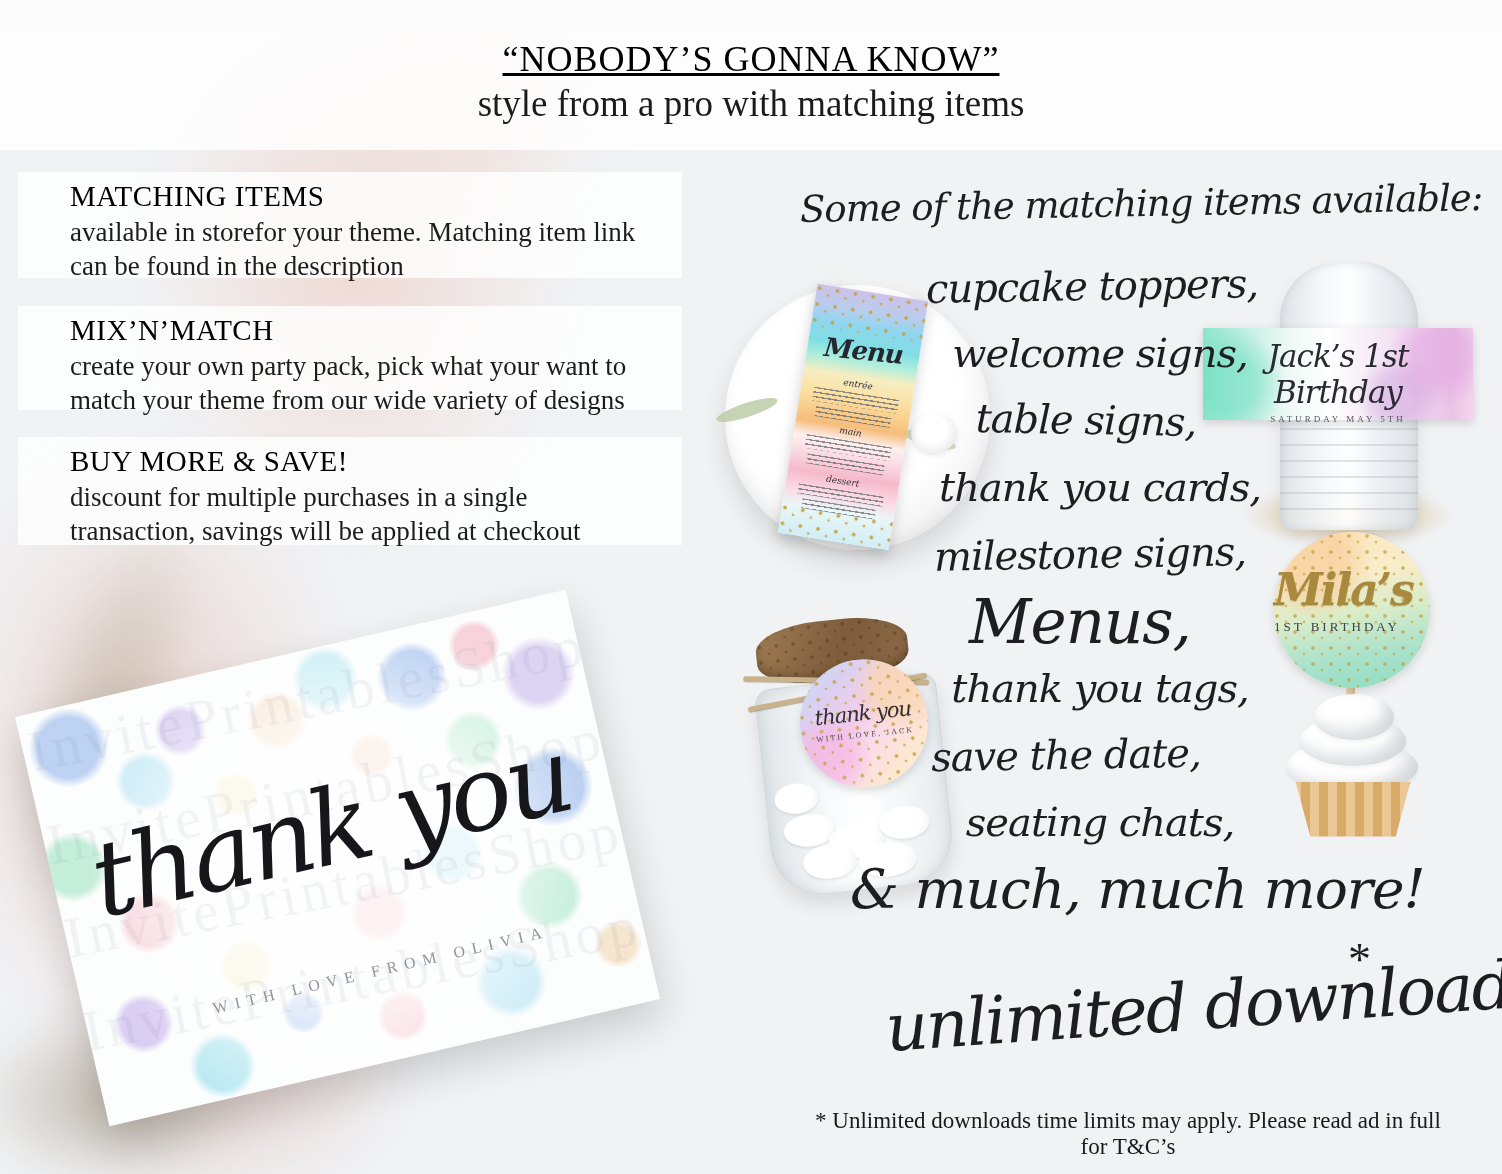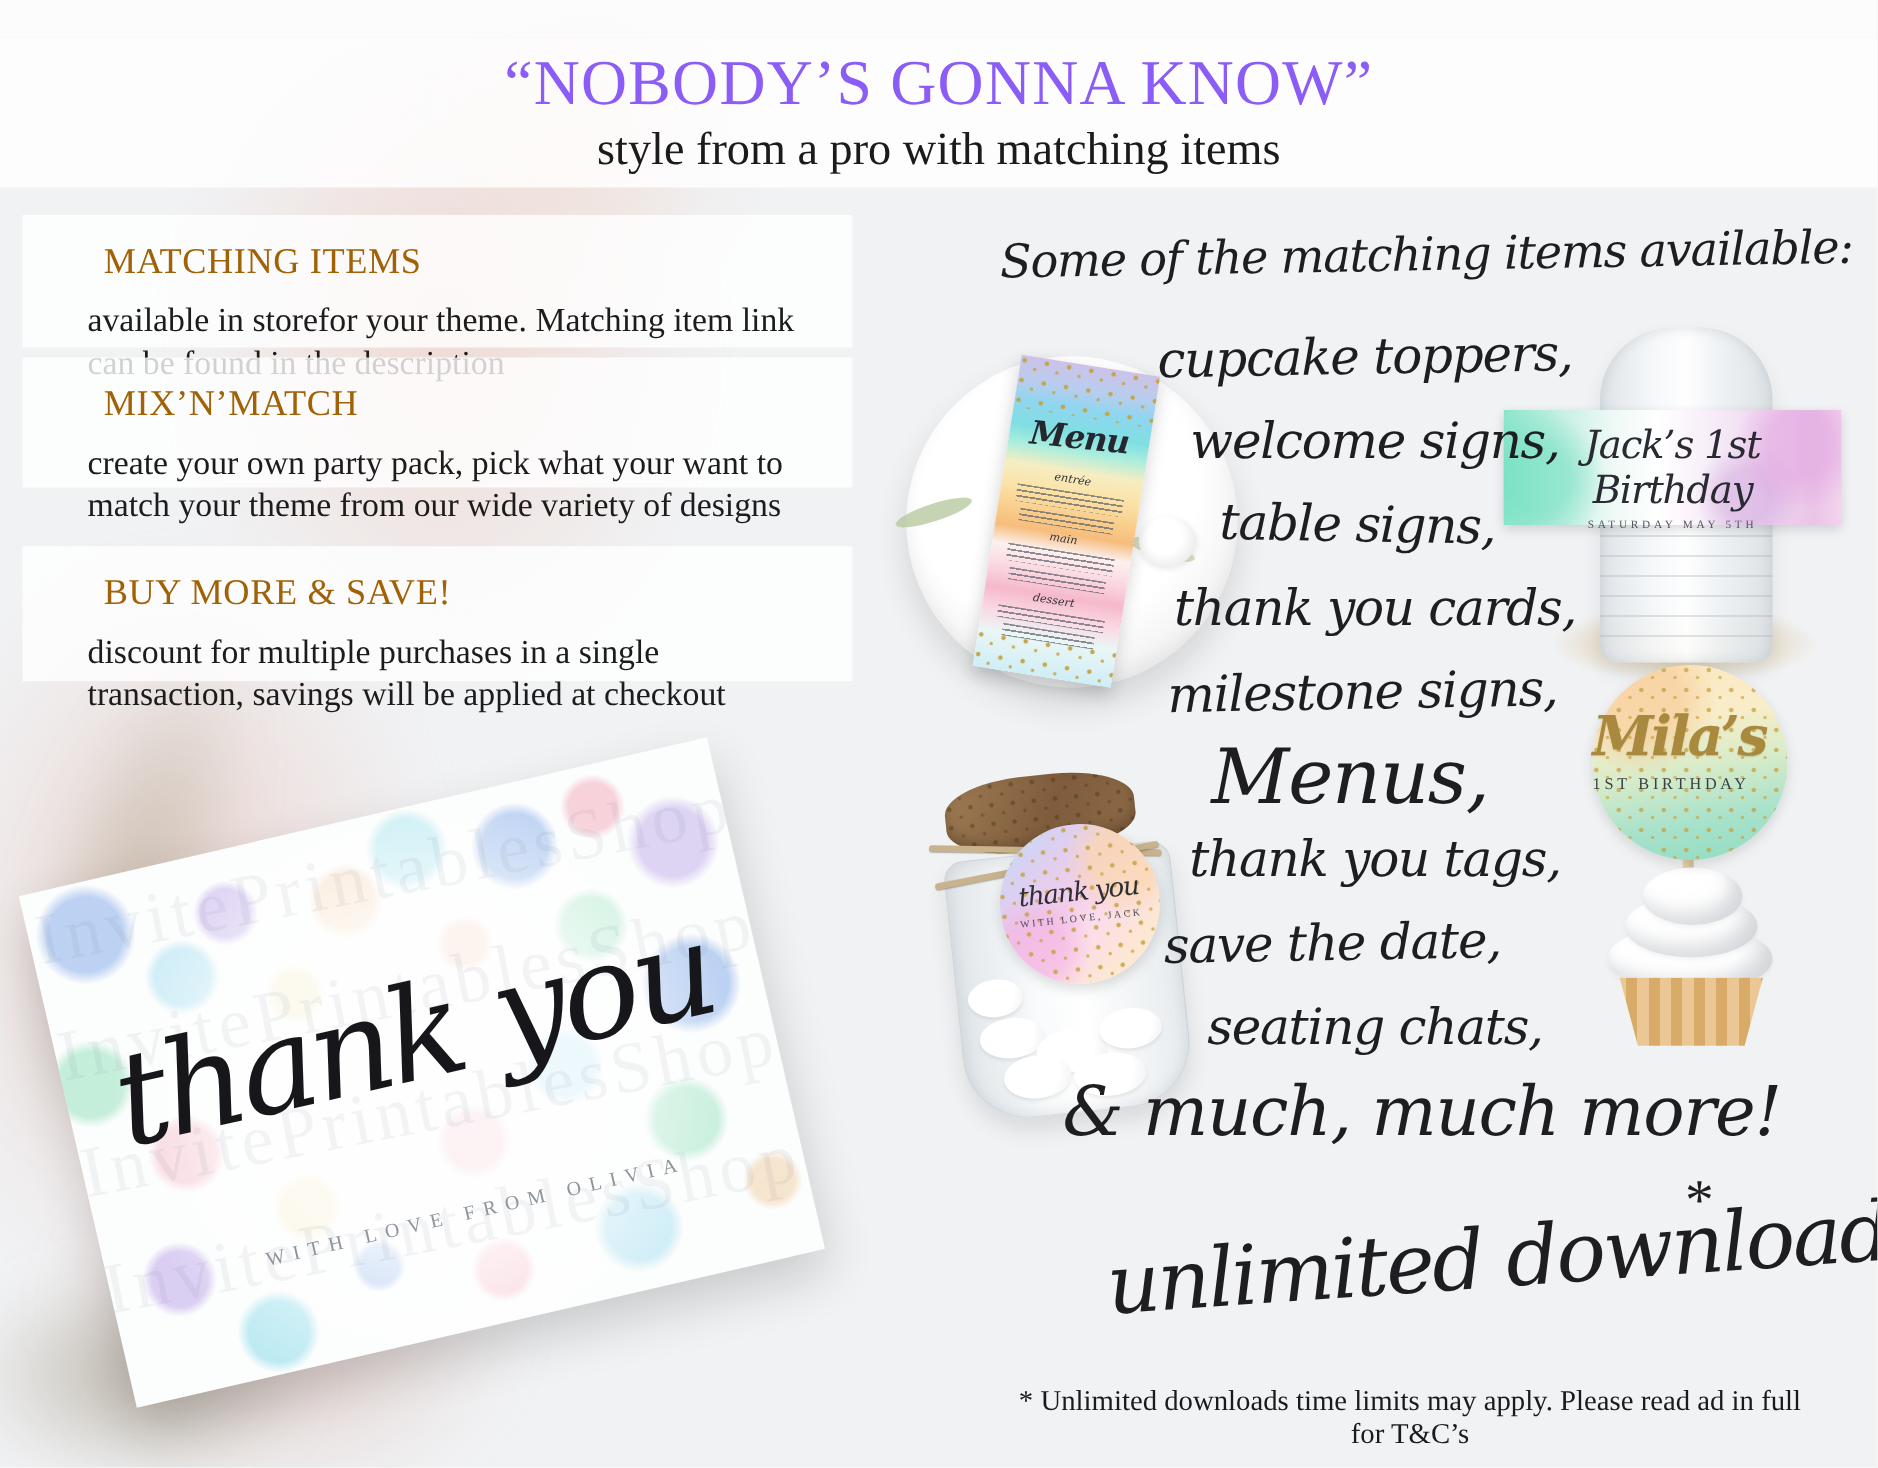--- a/index.html
+++ b/index.html
@@ -11,29 +11,29 @@
   .petal1{left:140px;top:30px;width:430px;height:520px;background:radial-gradient(ellipse at 50% 45%,rgba(238,207,198,.7),rgba(238,207,198,0) 70%);}
   .petal2{left:-70px;top:430px;width:430px;height:640px;background:radial-gradient(ellipse at 50% 50%,rgba(232,197,189,.65),rgba(232,197,189,0) 70%);}
   .petal3{left:40px;top:890px;width:380px;height:320px;background:radial-gradient(ellipse,rgba(214,177,167,.55),rgba(214,177,167,0) 70%);}
   .petal4{left:330px;top:-40px;width:280px;height:280px;background:radial-gradient(ellipse,rgba(241,217,207,.55),rgba(241,217,207,0) 70%);}
   .stem1{left:30px;top:500px;width:150px;height:430px;background:radial-gradient(ellipse,rgba(168,162,138,.5),rgba(168,162,138,0) 70%);transform:rotate(18deg);}
   .stem2{left:-30px;top:1010px;width:280px;height:180px;background:radial-gradient(ellipse,rgba(150,140,118,.55),rgba(150,140,118,0) 70%);}
 
   
   .topstrip{position:absolute;left:0;top:0;width:100%;height:30px;background:rgba(253,253,254,.9);z-index:1;}
   .header{position:absolute;left:0;top:30px;width:100%;height:120px;background:rgba(255,255,255,.82);z-index:1;text-align:center;}
-  .header .title{margin:8px 0 0 0;font-size:51px;letter-spacing:1px;color:#8b5cf6;font-weight:normal;}
+  .header .title{margin:8px 0 0 0;font-size:36px;letter-spacing:1px;color:#000000;font-weight:normal;text-decoration:underline;}
   .header .subtitle{margin:2px 0 0 0;font-size:37px;color:#1b1b1b;font-weight:normal;}
 
   
   .strip{position:absolute;left:18px;width:664px;background:rgba(255,255,255,.8);z-index:1;box-sizing:border-box;padding:8px 26px 0 52px;}
   .strip1{top:172px;height:106px;}
-  .strip2{top:286px;height:104px;}
+  .strip2{top:306px;height:104px;}
   .strip3{top:437px;height:108px;}
-  .strip h3{margin:13px;font-size:29px;font-weight:normal;letter-spacing:.5px;color:#a16207;}
+  .strip h3{margin:0;font-size:29px;font-weight:normal;letter-spacing:.5px;color:#000000;}
   .strip p{margin:2px 0 0 0;font-size:27px;line-height:1.27;color:#1c1c1c;}
 
   
   .script{font-family:"DejaVu Serif","Liberation Serif",serif;font-style:italic;color:#1d1d22;}
   .match-head{position:absolute;left:800px;top:183px;width:580px;text-align:center;font-size:37px;letter-spacing:-1px;white-space:nowrap;z-index:5;transform:rotate(-1deg);}
   .match-list{position:absolute;left:850px;top:253px;width:500px;margin:0;padding:0;list-style:none;z-index:5;}
   .match-list li{height:67px;line-height:67px;text-align:center;font-size:40px;letter-spacing:-1px;white-space:nowrap;}
   .match-list li:nth-child(1){transform:translateX(-8px) rotate(-1deg);}
   .match-list li:nth-child(3){transform:translateX(-14px) rotate(1deg);}
   .match-list li:nth-child(5){transform:translateX(-10px) rotate(-1deg);}

